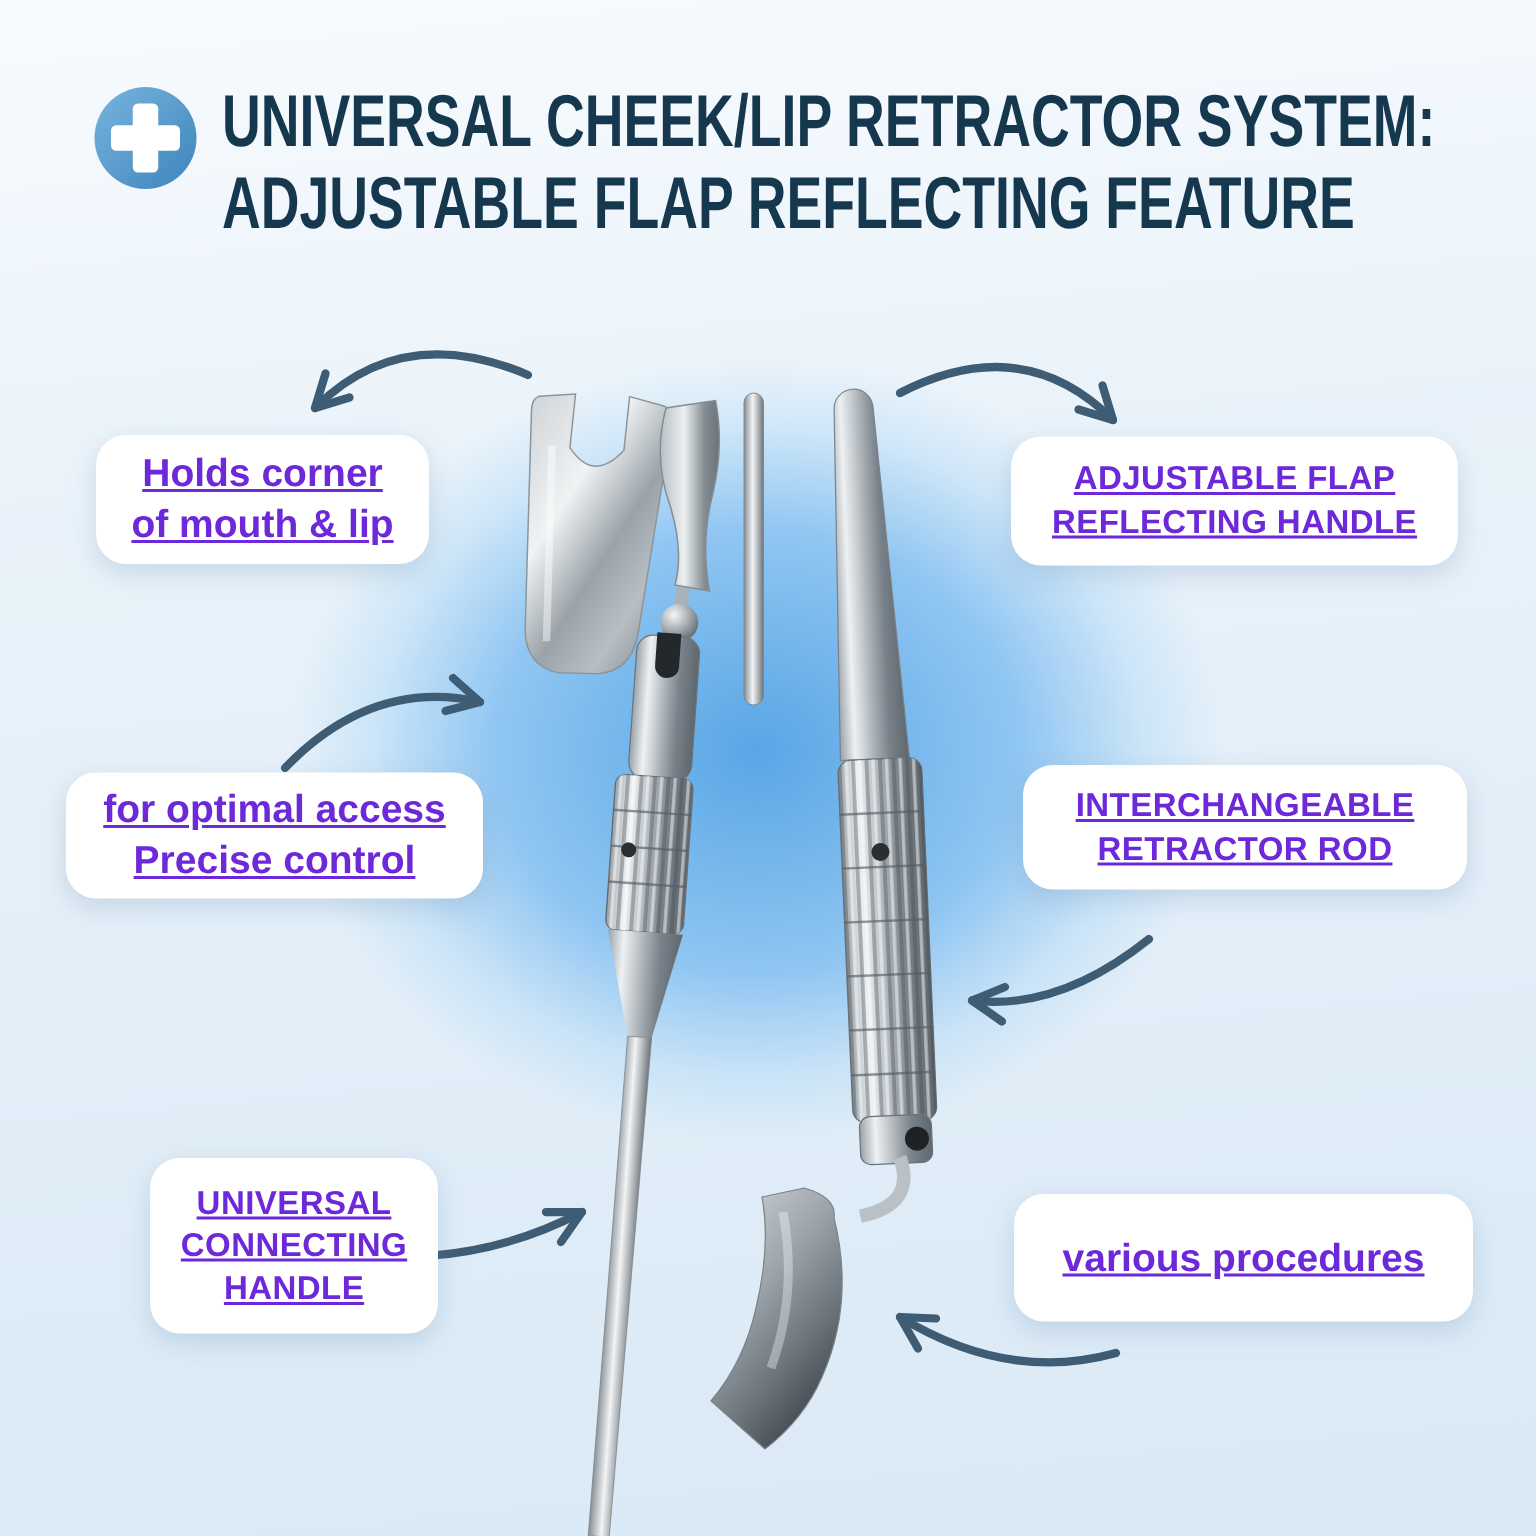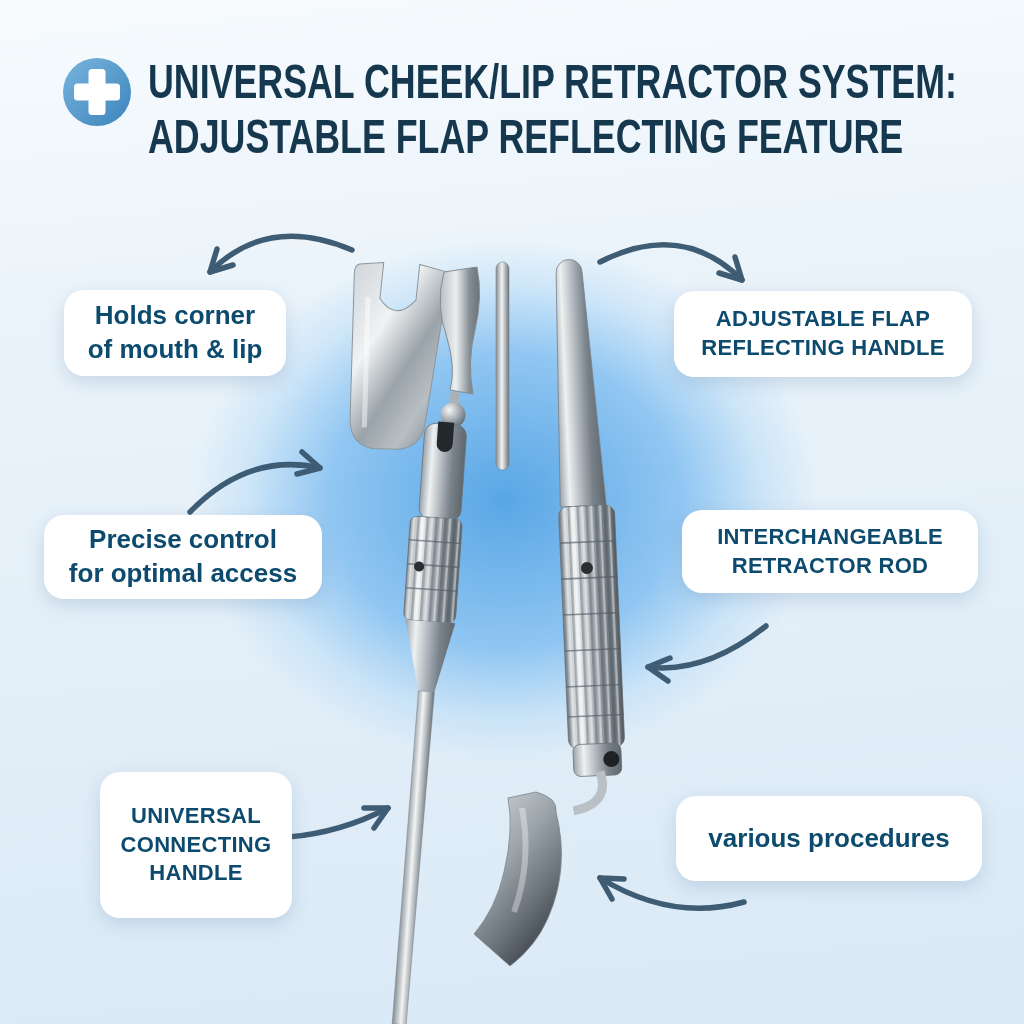--- a/index.html
+++ b/index.html
@@ -23,30 +23,30 @@
     display:block;white-space:nowrap;
     font-size:49px;font-weight:bold;line-height:1.12;
     color:#16384f;letter-spacing:0px;
     transform:scaleX(0.73);transform-origin:left center;
   }
   .badge{position:absolute;left:62px;top:57px;width:70px;height:70px;z-index:5;}
   .callout{
     position:absolute;z-index:6;background:#ffffff;border-radius:20px;
     box-shadow:0 6px 18px rgba(110,145,180,0.28);
     display:flex;flex-direction:column;align-items:center;justify-content:center;
-    text-align:center;color:#0c4a6e;font-weight:bold;
+    text-align:center;color:#6d28d9;font-weight:bold;text-decoration:underline;
   }
   .callout span{display:block;line-height:1.3;}
   .co-lower{font-size:26px;}
   .co-upper{font-size:22px;letter-spacing:0.3px;}
   #co-holds    {left:64px;  top:290px; width:222px; height:86px;}
   #co-flap     {left:674px; top:291px; width:298px; height:86px;}
   #co-precise  {left:44px;  top:515px; width:278px; height:84px;}
   #co-rod      {left:682px; top:510px; width:296px; height:83px;}
-  #co-handle   {left:100px; top:772px; width:192px; height:146px;}
+  #co-handle   {left:100px; top:772px; width:192px; height:117px;}
   #co-adjust   {left:676px; top:796px; width:306px; height:85px;}
 </style>
 </head>
 <body>
 
 <div class="glow"></div>
 
 <svg class="scene" viewBox="0 0 1024 1024">
   <defs>
     <linearGradient id="gradV" x1="0" y1="0" x2="1" y2="0">
@@ -182,22 +182,22 @@
   <span>Holds corner</span>
   <span>of mouth &amp; lip</span>
 </div>
 
 <div class="callout co-upper" id="co-flap">
   <span>ADJUSTABLE FLAP</span>
   <span>REFLECTING HANDLE</span>
 </div>
 
 <div class="callout co-lower" id="co-precise">
+  <span>for optimal access</span>
   <span>Precise control</span>
-  <span>for optimal access</span>
 </div>
 
 <div class="callout co-upper" id="co-rod">
   <span>INTERCHANGEABLE</span>
   <span>RETRACTOR ROD</span>
 </div>
 
 <div class="callout co-upper" id="co-handle">
   <span>UNIVERSAL</span>
   <span>CONNECTING</span>

